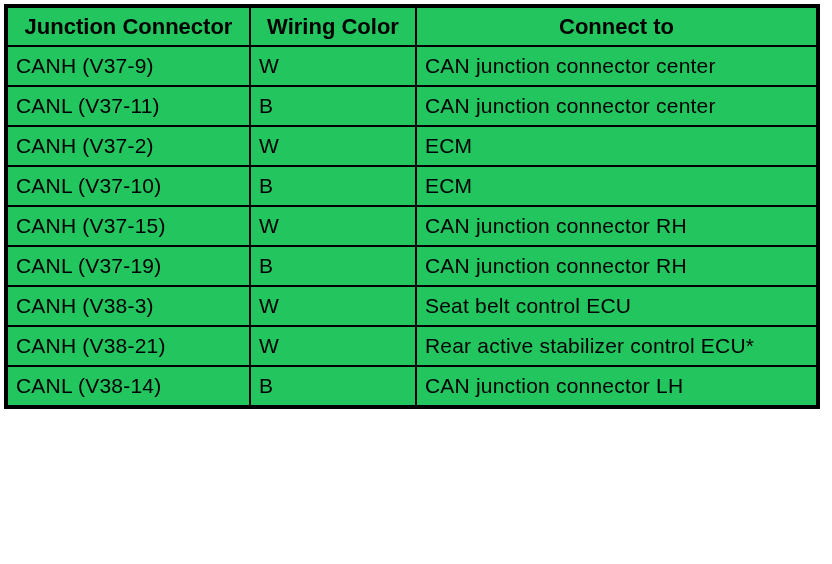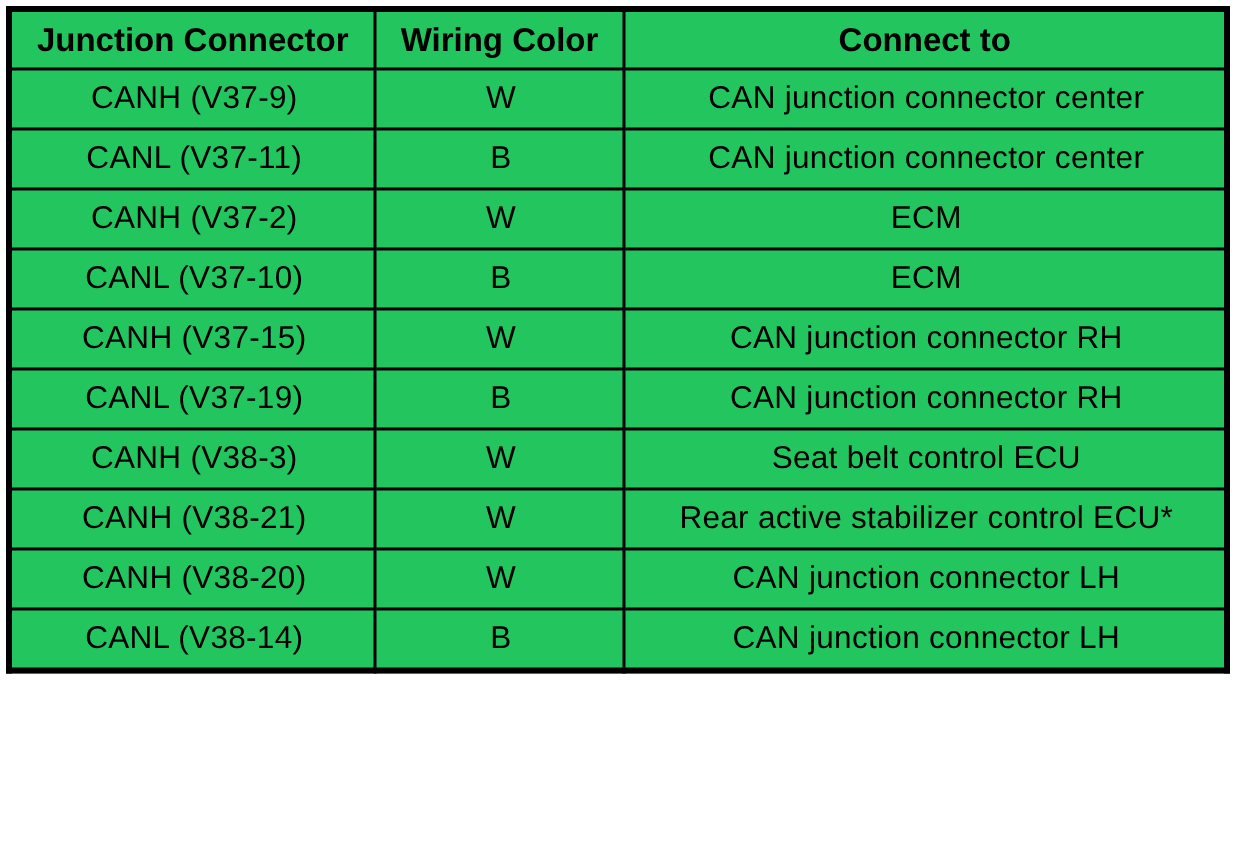--- a/index.html
+++ b/index.html
@@ -31,21 +31,21 @@
   table.wiring-table th {
     font-size: 22px;
     font-weight: bold;
     text-align: center;
     height: 37px;
     padding: 0 4px;
   }
   table.wiring-table td {
     font-size: 21px;
     font-weight: normal;
-    text-align: center;
+    text-align: left;
     height: 38px;
     padding: 0 6px 0 8px;
     letter-spacing: 0.2px;
   }
   col.col-junction { width: 244px; }
   col.col-color    { width: 166px; }
   col.col-connect  { width: 402px; }
 </style>
 </head>
 <body>
@@ -99,24 +99,19 @@
           <td>CANH (V38-3)</td>
           <td>W</td>
           <td>Seat belt control ECU</td>
         </tr>
         <tr>
           <td>CANH (V38-21)</td>
           <td>W</td>
           <td>Rear active stabilizer control ECU*</td>
         </tr>
         <tr>
-          <td>CANH (V38-20)</td>
-          <td>W</td>
-          <td>CAN junction connector LH</td>
-        </tr>
-        <tr>
           <td>CANL (V38-14)</td>
           <td>B</td>
           <td>CAN junction connector LH</td>
         </tr>
       </tbody>
   </table>
 </div>
 
 </body></html>

